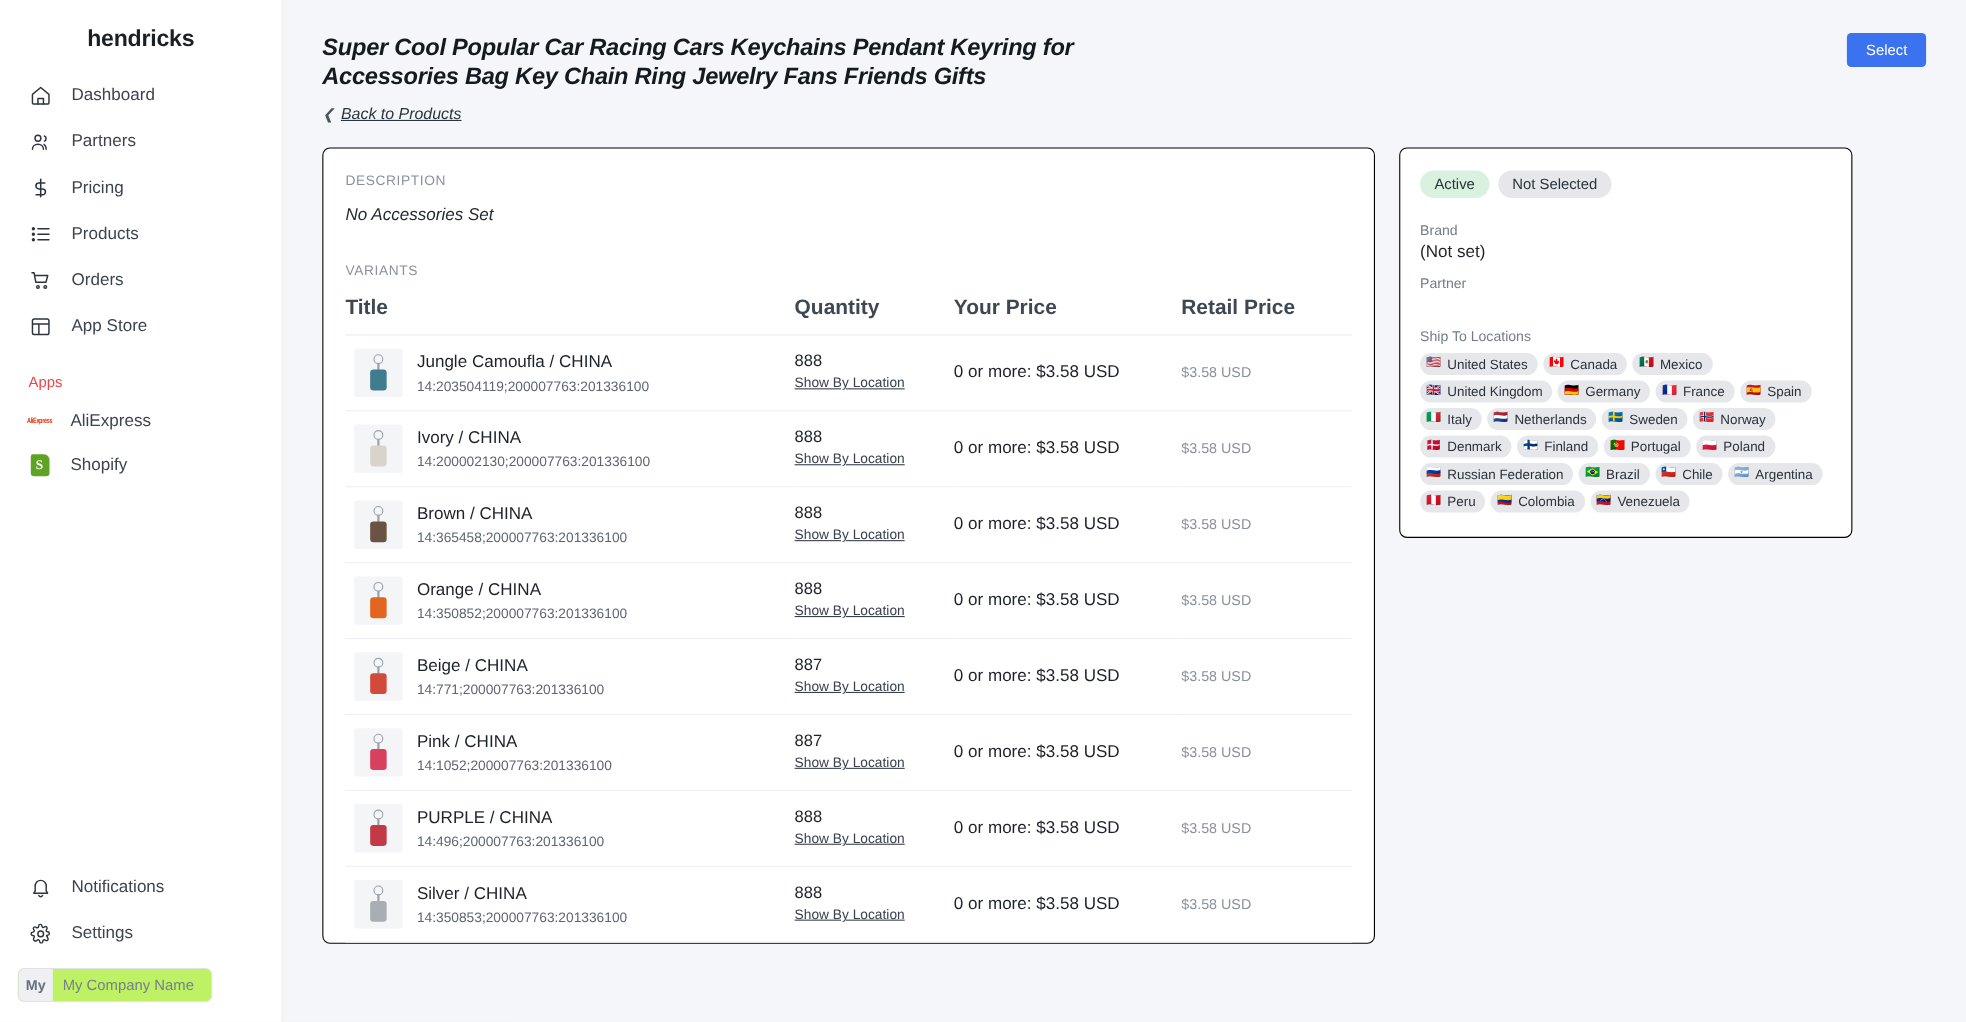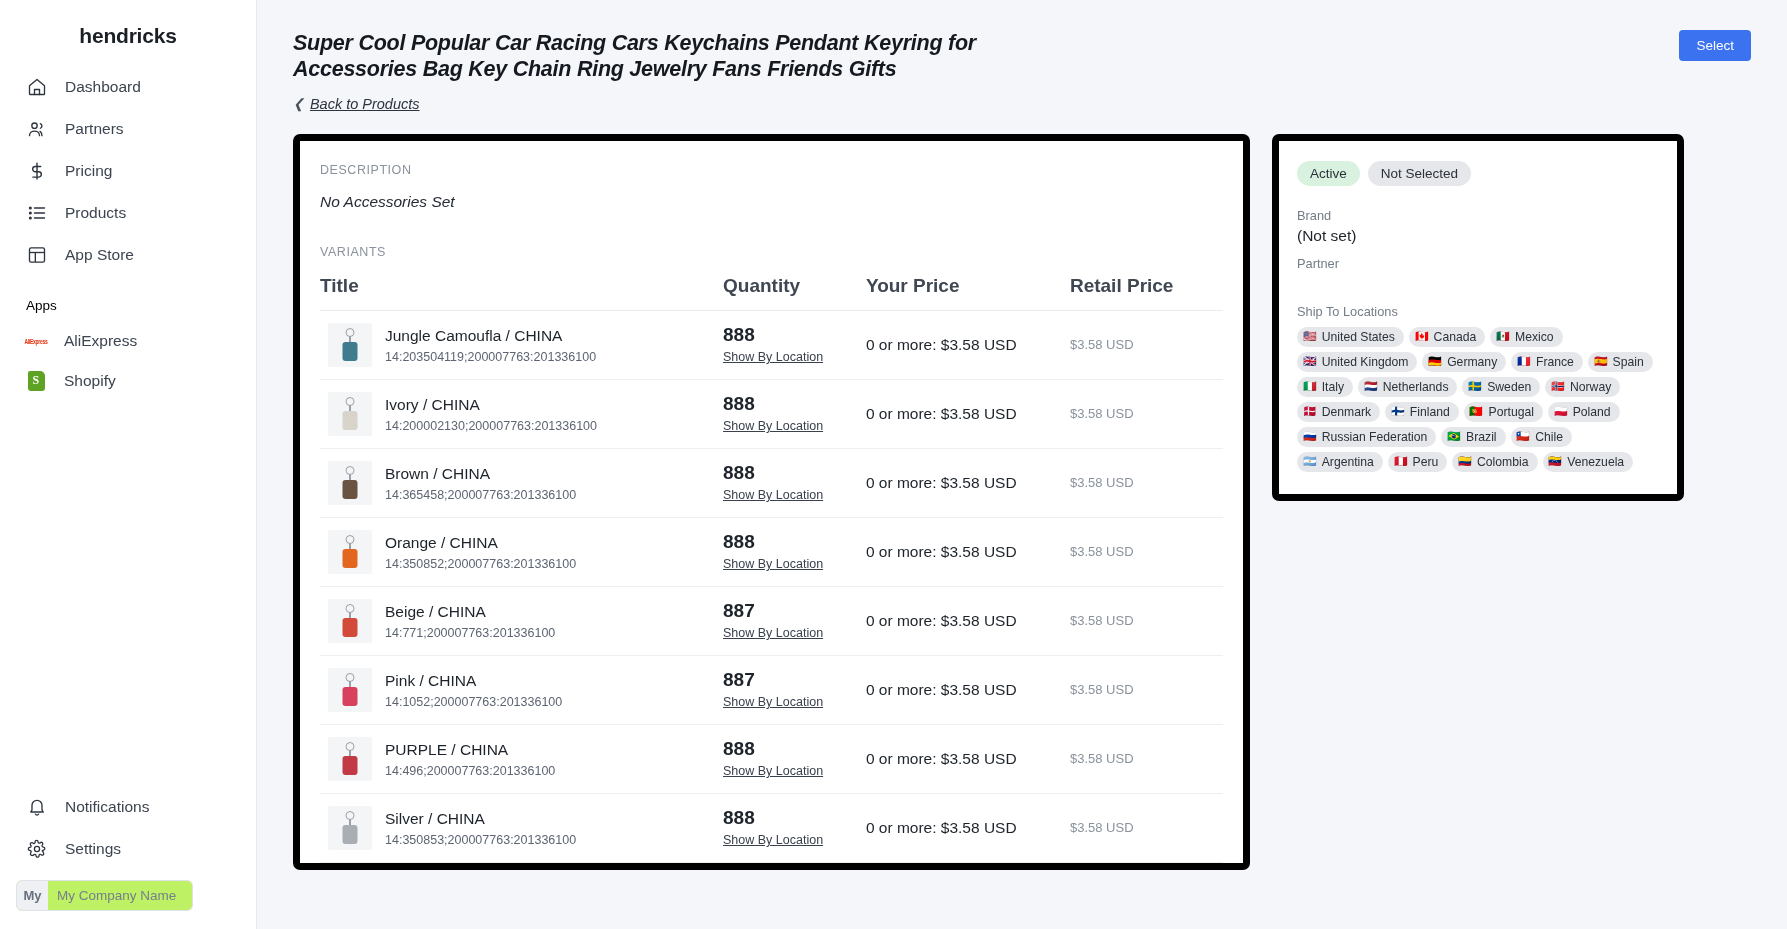--- a/index.html
+++ b/index.html
@@ -26,21 +26,21 @@
   }
   .nav { display: flex; flex-direction: column; }
   .nav-item {
     display: flex; align-items: center; gap: 18px;
     height: 42px; padding: 0 0 0 26px; cursor: pointer;
   }
   .nav-item .label { font-size: 15.5px; color: #3c4450; }
   .nav-icon { width: 21px; height: 21px; display: flex; align-items: center; justify-content: center; }
   .nav-icon svg { display: block; }
   .apps-head {
-    font-size: 13.5px; color: #000000; padding: 22px 0 8px 26px; font-weight: 400;
+    font-size: 13.5px; color: #ef4444; padding: 22px 0 8px 26px; font-weight: 400;
   }
   .app-item {
     display: flex; align-items: center; gap: 16px;
     height: 40px; padding-left: 24px; cursor: pointer;
   }
   .app-item .label { font-size: 15.5px; color: #3c4450; }
   .app-badge { width: 24px; height: 22px; display:flex; align-items:center; justify-content:center; }
   .ali-mark {
     font-size: 5px; color: #e52e06; font-weight: bold; letter-spacing: -0.3px;
     transform: scaleY(1.4);
@@ -87,21 +87,21 @@
   .select-btn {
     background: #3b72ef; color: #ffffff; border: none; border-radius: 4px;
     font-size: 13.5px; padding: 8px 17px; cursor: pointer;
     font-family: "Liberation Sans", sans-serif;
   }
 
   .content { display: flex; gap: 22px; padding: 22px 30px 0 36px; align-items: flex-start; }
 
   
   .card {
-    background: #ffffff; border: 7px solid #000000; border-radius: 7px;
+    background: #ffffff; border: 1px solid #000000; border-radius: 7px;
   }
   .details-card { width: 957px; padding: 22px 20px 0 20px; min-height: 700px; }
   .section-label {
     font-size: 12.5px; letter-spacing: 0.55px; color: #8a929d; font-weight: 400;
     text-transform: uppercase;
   }
   .no-desc { font-size: 15.5px; font-style: italic; color: #252b34; margin-top: 16px; }
   .variants-label { margin-top: 34px; }
 
   table.variants { width: 100%; border-collapse: collapse; margin-top: 16px; }
@@ -128,21 +128,21 @@
   .thumb .chain {
     position: absolute; left: 50%; top: 13px; width: 2px; height: 7px;
     background: #9aa1a9; transform: translateX(-50%);
   }
   .thumb .body {
     position: absolute; left: 50%; top: 19px; width: 15px; height: 19px;
     transform: translateX(-50%); border-radius: 3px;
   }
   .v-title { font-size: 15.5px; color: #1d232b; line-height: 1.25; }
   .v-sku { font-size: 12.5px; color: #5d6573; margin-top: 4px; }
-  .qty-num { font-size: 19px; color: #1d232b; font-weight: bold; }
+  .qty-num { font-size: 15px; color: #1d232b; }
   .qty-link {
     font-size: 12.5px; color: #39414d; text-decoration: underline;
     margin-top: 4px; cursor: pointer; display: inline-block;
   }
   .your-price { font-size: 15.5px; color: #1d232b; }
   .retail-price { font-size: 13px; color: #8a929d; }
 
   
   .info-card { width: 412px; padding: 20px 18px 22px 18px; }
   .badges { display: flex; gap: 8px; margin-bottom: 22px; }
@@ -208,20 +208,30 @@
           <svg width="20" height="20" viewBox="0 0 24 24" fill="none" stroke="#2d343e" stroke-width="1.7" stroke-linecap="round">
               <path d="M9 6h12M9 12h12M9 18h12"></path>
               <circle cx="4" cy="6" r="1"></circle>
               <circle cx="4" cy="12" r="1"></circle>
               <circle cx="4" cy="18" r="1"></circle>
             </svg>
         </span>
         <span class="label">Products</span>
       </div>
 
+      <div class="nav-item">
+        <span class="nav-icon">
+          <svg width="20" height="20" viewBox="0 0 24 24" fill="none" stroke="#2d343e" stroke-width="1.6" stroke-linecap="round" stroke-linejoin="round">
+              <path d="M2.5 3.5h2.2l2 10.5h11l2-7.5H6"></path>
+              <circle cx="9" cy="19" r="1.4"></circle>
+              <circle cx="17" cy="19" r="1.4"></circle>
+            </svg>
+        </span>
+        <span class="label">Orders</span>
+      </div>
 
       <div class="nav-item">
         <span class="nav-icon">
           <svg width="20" height="20" viewBox="0 0 24 24" fill="none" stroke="#2d343e" stroke-width="1.6" stroke-linejoin="round">
               <rect x="3" y="3.5" width="18" height="17" rx="2"></rect>
               <path d="M3 9h18"></path>
               <path d="M10 9v11.5"></path>
             </svg>
         </span>
         <span class="label">App Store</span>

